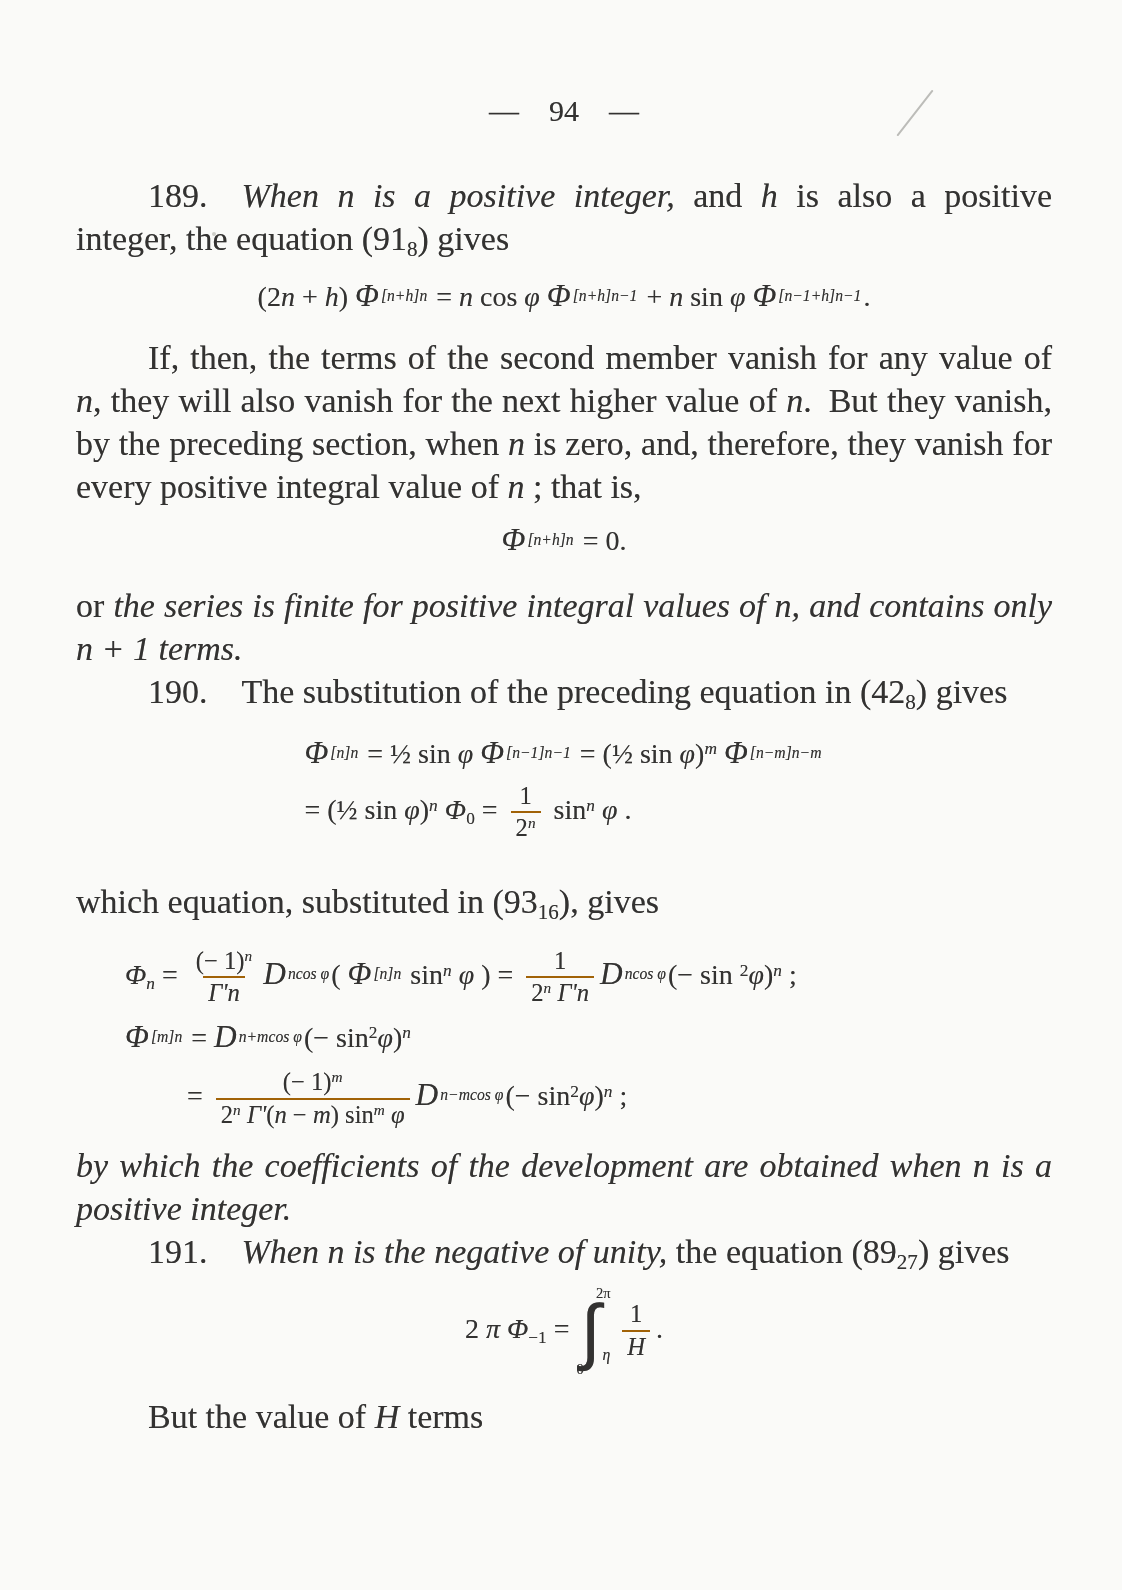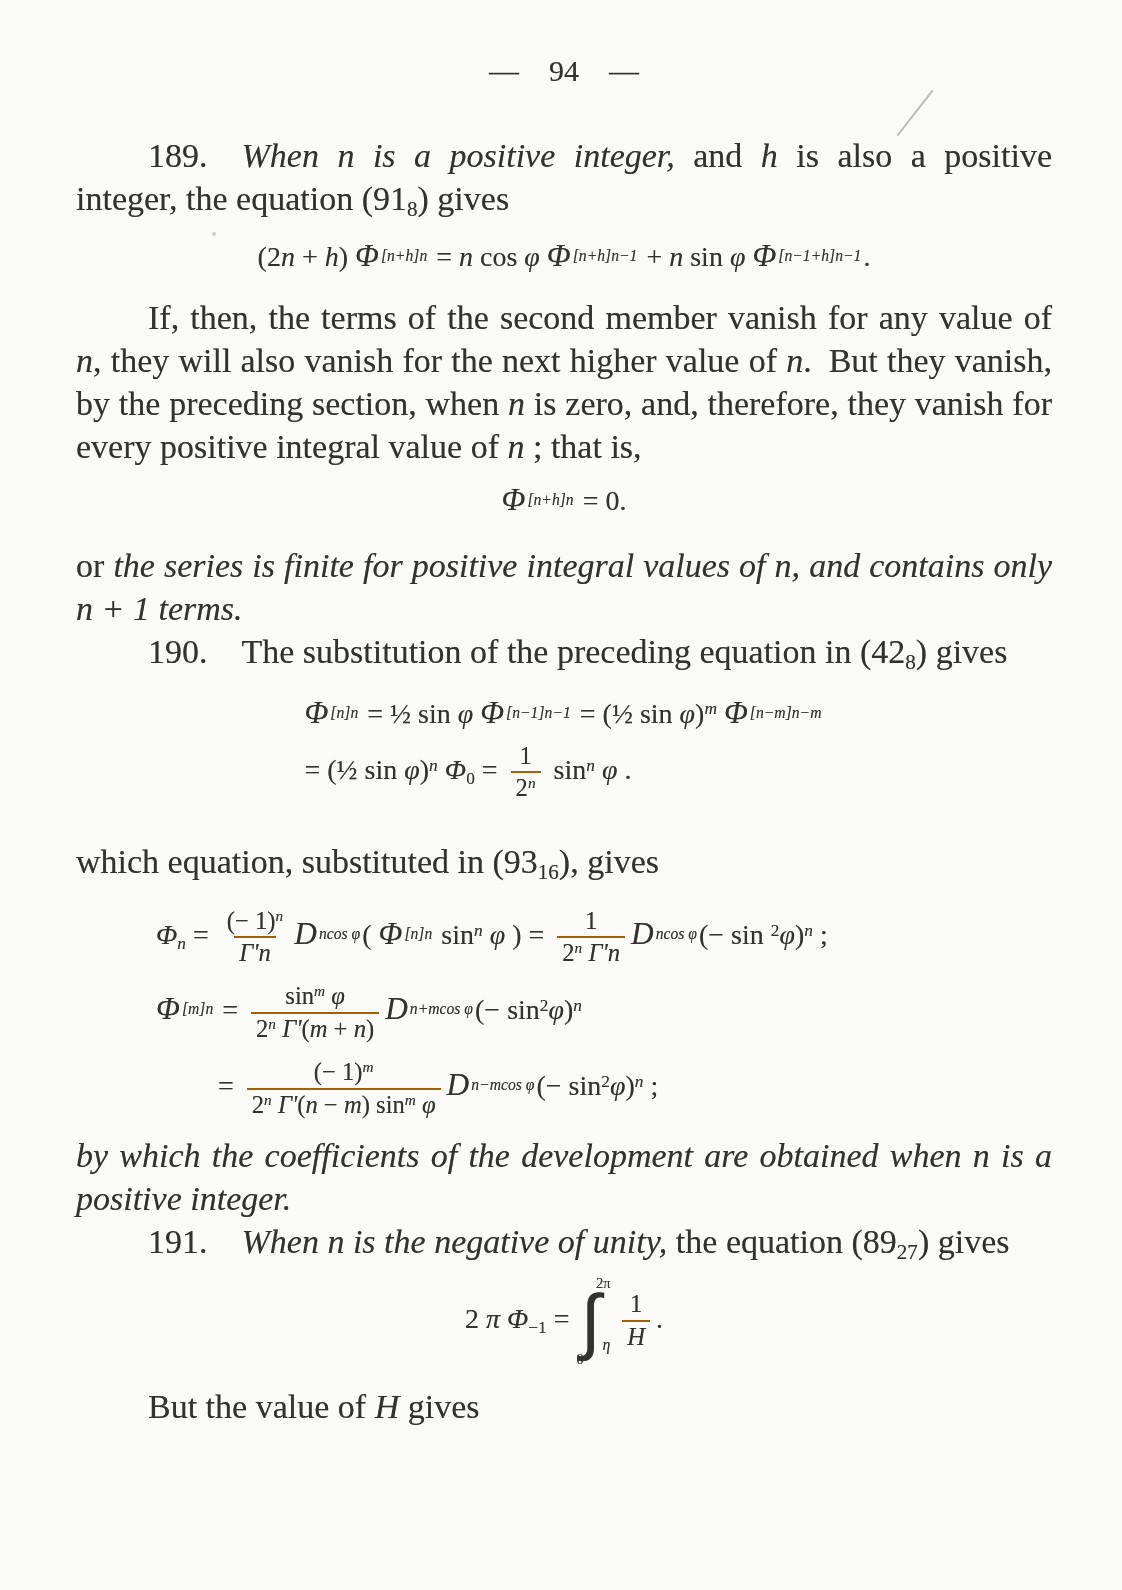--- a/index.html
+++ b/index.html
@@ -11,20 +11,21 @@
     position:relative;
     overflow:hidden;
     text-shadow:0 0 0.4px rgba(45,45,45,.5);
   }
   .page{padding:52px 70px 0 76px;}
   .page-header{
     text-align:center;
     font-size:30px;
     line-height:38px;
     margin-bottom:44px;
+    margin-top:40px;
   }
   .para{
     font-size:34px;
     line-height:43px;
     text-align:justify;
     margin:0;
   }
   .indent{text-indent:72px;}
   .it{font-style:italic;}
   
@@ -33,21 +34,21 @@
     line-height:1.2;
   }
   .eq-center{text-align:center;}
   .eq-block{display:inline-block;text-align:left;}
   .eqline{display:block;white-space:nowrap;}
   .eq1{margin:20px 0 22px 0;}
   .eq2{margin:16px 0 26px 0;}
   .eq3{margin:24px 0 26px 0;}
   .eq3 .eqline{margin-bottom:10px;}
   .eq3 .line2{}
-  .eq456{margin:22px 0 14px 80px;}
+  .eq456{margin:22px 0 14px 49px;}
   .eq456 .eqline{margin-bottom:12px;}
   .eq456 .line3{margin-left:62px;}
   .eq7{margin:12px 0 18px 0;}
   .eq7 .eqline{display:inline-block;}
   sup,.sup{font-size:0.62em;vertical-align:0.5em;line-height:1;}
   sub,.sub{font-size:0.62em;vertical-align:-0.3em;line-height:1;}
   .ss{display:inline-flex;align-items:center;white-space:nowrap;}
   .ss-base{font-style:italic;font-size:1.12em;line-height:1;}
   .ss-stack{
     display:inline-flex;flex-direction:row;
@@ -184,24 +185,21 @@
             <span class="ss-sup">n</span>
             <span class="ss-sub">cos φ</span>
           </span>
         </span><span>(− sin </span><span class="sup">2</span><span class="it">φ</span><span>)</span><span class="sup it">n</span><span> ;</span></span>
     <span class="eqline line2"><span class="ss">
           <span class="ss-base">Φ</span>
           <span class="ss-stack">
             <span class="ss-sup">[m]</span>
             <span class="ss-sub">n</span>
           </span>
-        </span><span> = </span><span class="frac">
-          <span class="frac-num"><span>sin</span><span class="sup it">m</span><span> </span><span class="it">φ</span></span>
-          <span class="frac-den"><span>2</span><span class="sup it">n</span><span> </span><span class="it">Γ'</span><span>(</span><span class="it">m</span><span> + </span><span class="it">n</span><span>)</span></span>
-        </span><span class="ss">
+        </span><span> = </span><span class="ss">
           <span class="ss-base">D</span>
           <span class="ss-stack">
             <span class="ss-sup">n+m</span>
             <span class="ss-sub">cos φ</span>
           </span>
         </span><span>(− sin</span><span class="sup">2</span><span class="it">φ</span><span>)</span><span class="sup it">n</span></span>
     <span class="eqline line3"><span>= </span><span class="frac">
           <span class="frac-num"><span>(− 1)</span><span class="sup it">m</span></span>
           <span class="frac-den"><span>2</span><span class="sup it">n</span><span> </span><span class="it">Γ'</span><span>(</span><span class="it">n</span><span> − </span><span class="it">m</span><span>) sin</span><span class="sup it">m</span><span> </span><span class="it">φ</span></span>
         </span><span class="ss">
@@ -224,18 +222,18 @@
             <span class="int-sign">∫</span>
             <span class="int-sub">0</span>
           </span>
           <span class="int-var">η</span>
         </span><span class="frac">
           <span class="frac-num"><span>1</span></span>
           <span class="frac-den"><span class="it">H</span></span>
         </span><span>.</span></span>
   </div>
 
-  <p class="para indent"><span>But the value of </span><span class="it">H</span><span> gives</span></p>
+  <p class="para indent"><span>But the value of </span><span class="it">H</span><span> terms</span></p>
 
 </div>
 
 <div class="scratch"></div>
 <div class="speck" style="left:212px;top:232px;"></div>
 
 </body></html>

